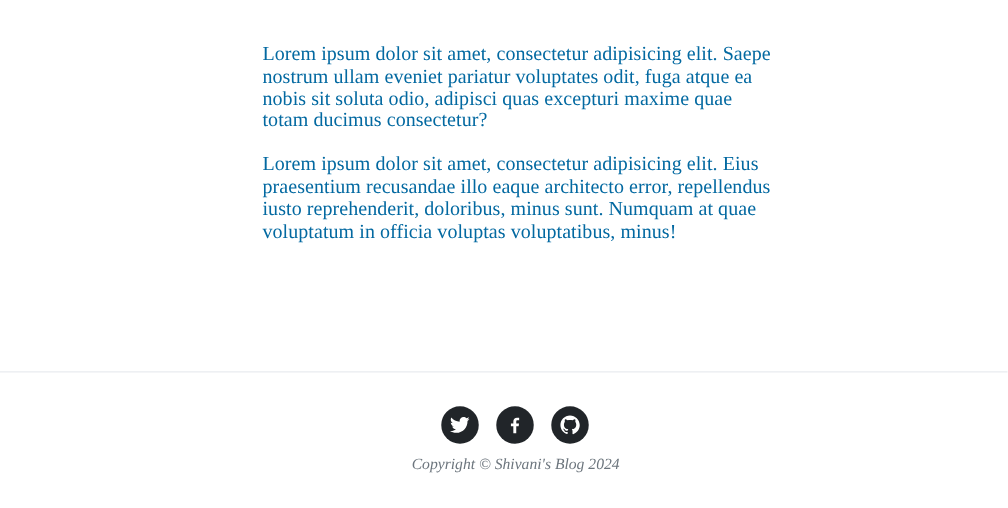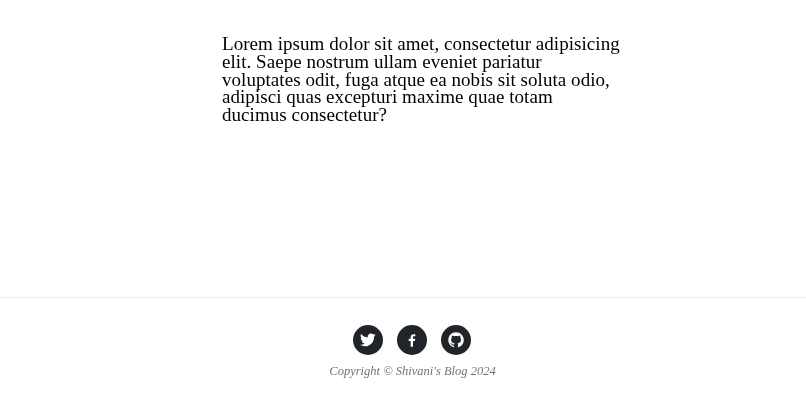--- a/index.html
+++ b/index.html
@@ -14,25 +14,25 @@
       font-family: "DejaVu Serif", "Liberation Serif", serif;
       color: #212529;
     }
     .content {
       position: absolute;
       left: 210px;
       top: 35px;
       width: 410px;
     }
     .content p {
-      margin: 0 0 17px 12px;
+      margin: 0 0 17px 0;
       font-family: "Liberation Serif", "DejaVu Serif", serif;
-      font-size: 19px;
+      font-size: 16px;
       line-height: 17.8px;
-      color: #000000;
+      color: #0369a1;
       letter-spacing: 0.05px;
     }
     .divider {
       position: absolute;
       left: 0;
       top: 297px;
       width: 806px;
       height: 1px;
       background: #e9ecef;
     }
@@ -68,20 +68,21 @@
       font-style: italic;
       font-size: 12.5px;
       color: #6c757d;
     }
   </style>
 </head>
 <body>
 
 <main class="content">
   <p>Lorem ipsum dolor sit amet, consectetur adipisicing elit. Saepe nostrum ullam eveniet pariatur voluptates odit, fuga atque ea nobis sit soluta odio, adipisci quas excepturi maxime quae totam ducimus consectetur?</p>
+  <p>Lorem ipsum dolor sit amet, consectetur adipisicing elit. Eius praesentium recusandae illo eaque architecto error, repellendus iusto reprehenderit, doloribus, minus sunt. Numquam at quae voluptatum in officia voluptas voluptatibus, minus!</p>
 </main>
 
 <hr class="divider" style="border:0;margin:0;">
 
 <footer>
   <div class="social">
     <a href="#">
       <svg viewBox="0 0 24 24">
         <path d="M23.6 4.6c-.9.4-1.8.6-2.8.8 1-.6 1.8-1.5 2.1-2.7-.9.6-2 1-3.1 1.2C18.9 2.9 17.6 2.3 16.3 2.3c-2.7 0-4.8 2.2-4.8 4.8 0 .4 0 .8.1 1.1C7.5 8 4 6.1 1.6 3.1c-.4.7-.7 1.6-.7 2.4 0 1.7.9 3.2 2.2 4-.8 0-1.5-.2-2.2-.6v.1c0 2.3 1.7 4.3 3.9 4.7-.4.1-.8.2-1.3.2-.3 0-.6 0-.9-.1.6 1.9 2.4 3.3 4.5 3.4-1.7 1.3-3.7 2.1-6 2.1-.4 0-.8 0-1.2-.1 2.1 1.4 4.7 2.2 7.4 2.2 8.9 0 13.7-7.4 13.7-13.7v-.6c1-.7 1.8-1.5 2.4-2.5z"></path>
       </svg>

